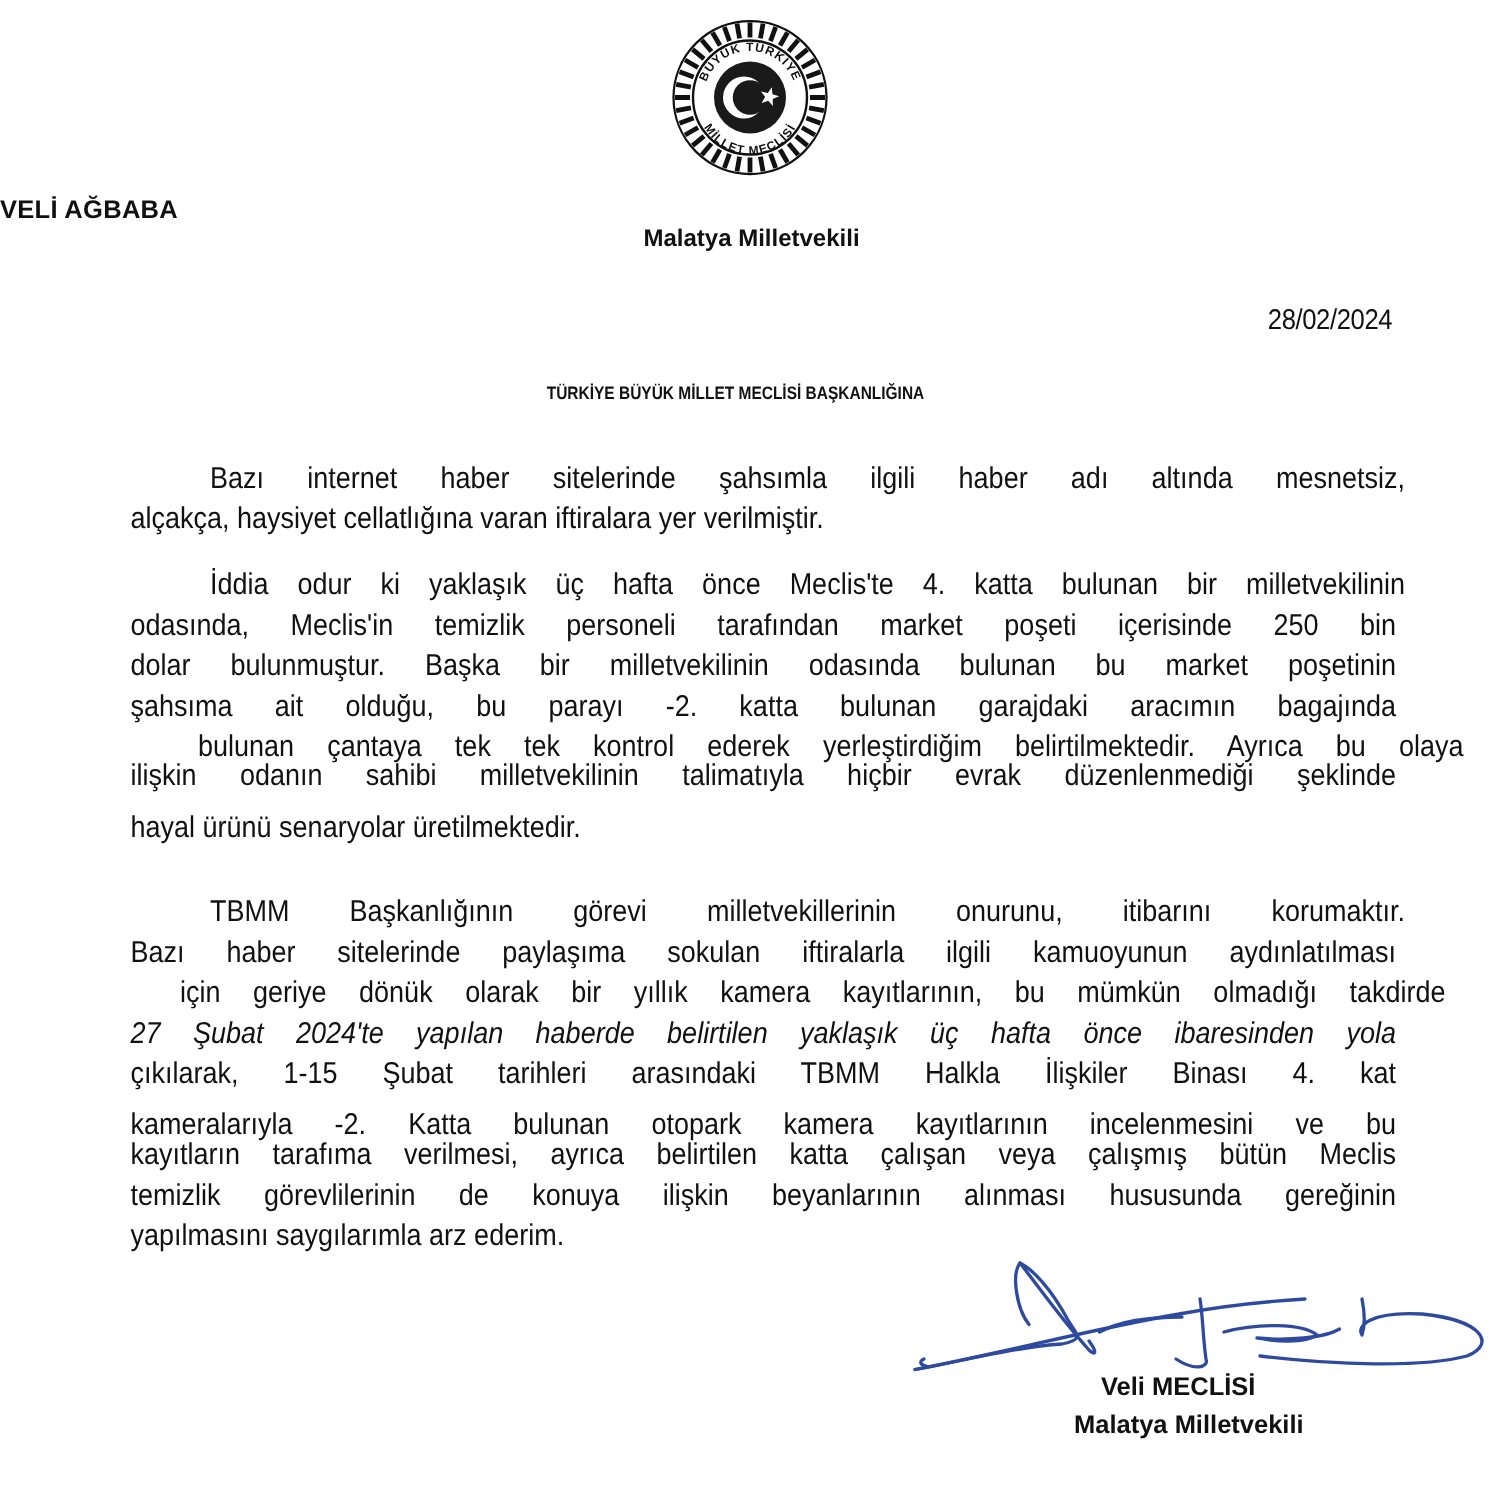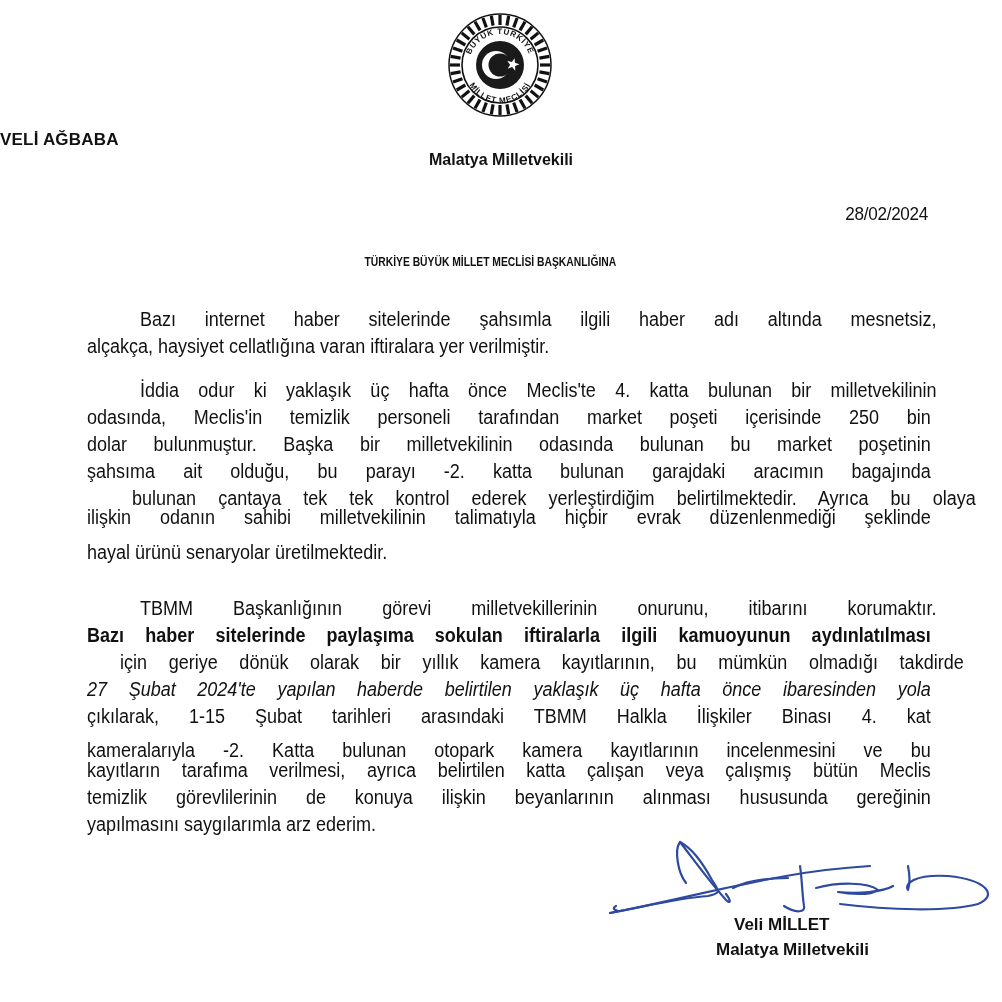--- a/index.html
+++ b/index.html
@@ -205,35 +205,35 @@
   <div class="line" style="top:27px;"><span>odasında, Meclis'in temizlik personeli tarafından market poşeti içerisinde 250 bin</span></div>
   <div class="line" style="top:54px;"><span>dolar bulunmuştur. Başka bir milletvekilinin odasında bulunan bu market poşetinin</span></div>
   <div class="line" style="top:81px;"><span>şahsıma ait olduğu, bu parayı -2. katta bulunan garajdaki aracımın bagajında</span></div>
   <div class="line" style="top:108px;margin-left:45px;"><span>bulunan çantaya tek tek kontrol ederek yerleştirdiğim belirtilmektedir. Ayrıca bu olaya</span></div>
   <div class="line" style="top:127px;"><span>ilişkin odanın sahibi milletvekilinin talimatıyla hiçbir evrak düzenlenmediği şeklinde</span></div>
   <div class="line last" style="top:162px;"><span>hayal ürünü senaryolar üretilmektedir.</span></div>
 </div>
 
 <div class="body-text" style="top:597px;">
   <div class="line indent" style="top:0px;"><span>TBMM Başkanlığının görevi milletvekillerinin onurunu, itibarını korumaktır.</span></div>
-  <div class="line" style="top:27px;font-weight:bold;"><span>Bazı haber sitelerinde paylaşıma sokulan iftiralarla ilgili kamuoyunun aydınlatılması</span></div>
+  <div class="line" style="top:27px;"><span>Bazı haber sitelerinde paylaşıma sokulan iftiralarla ilgili kamuoyunun aydınlatılması</span></div>
   <div class="line" style="top:54px;margin-left:33px;"><span>için geriye dönük olarak bir yıllık kamera kayıtlarının, bu mümkün olmadığı takdirde</span></div>
   <div class="line" style="top:81px;font-style:italic;"><span>27 Şubat 2024'te yapılan haberde belirtilen yaklaşık üç hafta önce ibaresinden yola</span></div>
   <div class="line" style="top:108px;text-decoration:underline;"><span>çıkılarak, 1-15 Şubat tarihleri arasındaki TBMM Halkla İlişkiler Binası 4. kat</span></div>
   <div class="line" style="top:142px;text-decoration:underline;"><span>kameralarıyla -2. Katta bulunan otopark kamera kayıtlarının incelenmesini ve bu</span></div>
   <div class="line" style="top:162px;"><span>kayıtların tarafıma verilmesi, ayrıca belirtilen katta çalışan veya çalışmış bütün Meclis</span></div>
   <div class="line" style="top:189px;"><span>temizlik görevlilerinin de konuya ilişkin beyanlarının alınması hususunda gereğinin</span></div>
   <div class="line last" style="top:216px;"><span>yapılmasını saygılarımla arz ederim.</span></div>
 </div>
 
 <svg class="signature" viewBox="0 0 384 80" fill="none" stroke="#2e4a9e" stroke-width="2.2" stroke-linecap="round" stroke-linejoin="round">
   <path d="M 2 75 C 40 68, 70 60, 100 58 C 115 55, 110 52, 104 42 C 92 20, 80 8, 72 4 C 66 12, 70 35, 78 45"></path>
   <path d="M 72 4 C 86 22, 100 42, 118 62 C 122 66, 124 64, 118 56"></path>
   <path d="M 2 75 C 60 64, 120 48, 178 38 C 200 34, 230 30, 262 28"></path>
   <path d="M 125 50 C 140 42, 160 40, 180 40"></path>
   <path d="M 192 28 C 194 40, 194 55, 196 68 C 198 74, 188 76, 176 68"></path>
   <path d="M 208 50 C 230 44, 260 44, 270 52 C 262 58, 240 56, 230 54 C 250 56, 275 54, 285 48"></path>
   <path d="M 300 28 C 302 38, 302 46, 300 52 C 296 46, 306 36, 340 38 C 380 42, 390 58, 370 66 C 340 74, 280 72, 232 66"></path>
   <path d="M 10 73 C 6 72, 4 70, 8 68"></path>
 </svg>
 
-<div class="sig-name">Veli MİLLET</div>
+<div class="sig-name">Veli MECLİSİ</div>
 <div class="sig-title">Malatya Milletvekili</div>
 
 </body></html>

